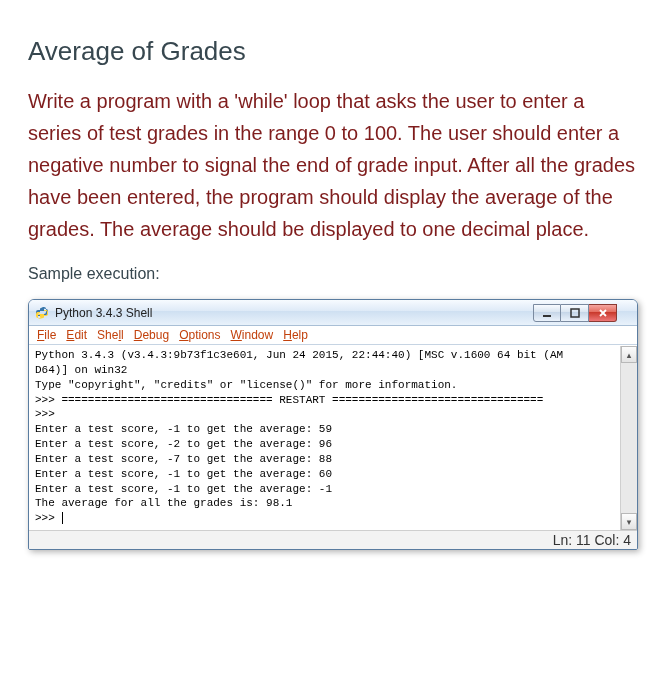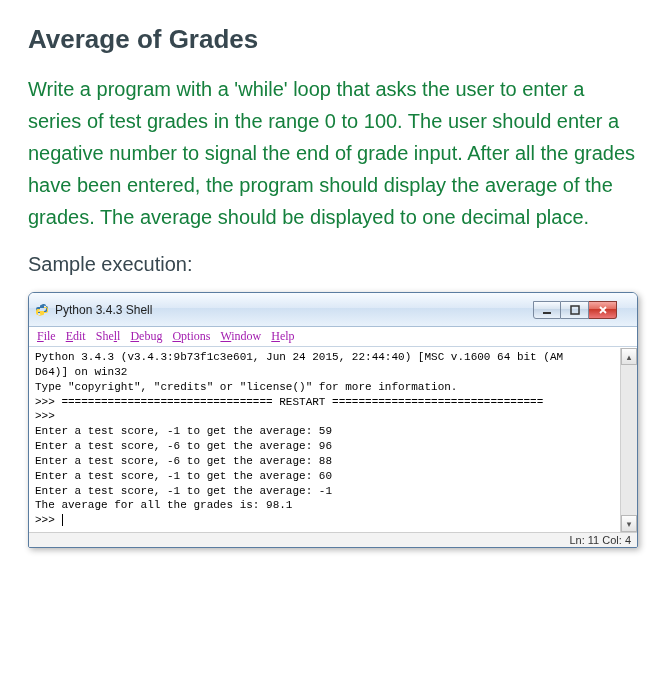--- a/index.html
+++ b/index.html
@@ -6,51 +6,51 @@
   body {
     margin: 0;
     padding: 24px 28px;
     font-family: Arial, Helvetica, sans-serif;
     background: #fff;
     color: #333;
     width: 666px;
   }
   h2 {
     font-size: 26px;
-    font-weight: 700;
+    font-weight: 400;
     color: #37474f;
-    margin: 0 0 18px 0;
+    margin: 12px 0 18px 0;
   }
   p.body {
     font-size: 20px;
     line-height: 1.6;
-    color: #15803d;
+    color: #7f1d1d;
     margin: 0 0 20px 0;
     font-weight: 400;
   }
   p.sample {
-    font-size: 20px;
+    font-size: 16px;
     color: #37474f;
     margin: 12px 0 16px 0;
   }
 
   
   .window {
     border: 1px solid #5a7ca0;
     border-radius: 6px 6px 2px 2px;
     background: linear-gradient(#dfeaf6, #c8d9ec);
     box-shadow: 0 0 0 1px #fff inset, 2px 2px 6px rgba(0,0,0,0.3);
     font-family: "Segoe UI", Tahoma, sans-serif;
     font-size: 12px;
     overflow: hidden;
   }
   .titlebar {
     display: flex;
     align-items: center;
-    height: 34px;
+    height: 26px;
     padding: 0 20px 0 6px;
     background: linear-gradient(#f7fbff, #dde9f7 45%, #cfe0f2 46%, #e9f2fb);
     border-bottom: 1px solid #a9bfd6;
   }
   .titlebar .app-icon {
     width: 14px; height: 14px;
     margin-right: 6px;
     display: inline-flex;
     align-items: center; justify-content: center;
   }
@@ -80,22 +80,21 @@
     border-bottom-right-radius: 3px;
   }
 
   .menubar {
     display: flex;
     gap: 10px;
     padding: 2px 8px;
     background: #fff;
     border-bottom: 1px solid #c6d4e3;
     font-size: 12px;
-    color: #a21caf;
-    font-family: Liberation Serif, serif;
+    color: #c2410c;
   }
   .menubar .menu-item { cursor: default; }
   .menubar .menu-item u { text-decoration: underline; }
 
   .content-wrap {
     display: flex;
     background: #fff;
     border-top: 1px solid #fff;
   }
   .content {
@@ -123,21 +122,21 @@
     display: flex; align-items: center; justify-content: center;
     font-size: 9px; color: #555;
   }
 
   .statusbar {
     display: flex;
     justify-content: flex-end;
     padding: 1px 6px;
     background: #f3f3f3;
     border-top: 1px solid #cfcfcf;
-    font-size: 11px;
+    font-size: 14px;
     color: #333;
     text-align: center;
   }
 
   .cursor {
     display: inline-block;
     width: 1px; height: 12px;
     background: #000;
     vertical-align: text-bottom;
     margin-left: 1px;
@@ -190,22 +189,22 @@
     <span class="menu-item"><u>H</u>elp</span>
   </div>
 
   <div class="content-wrap">
     <div class="content"><span>Python 3.4.3 (v3.4.3:9b73f1c3e601, Jun 24 2015, 22:44:40) [MSC v.1600 64 bit (AM</span>
 <span>D64)] on win32</span>
 <span>Type "copyright", "credits" or "license()" for more information.</span>
 <span>&gt;&gt;&gt; ================================ RESTART ================================</span>
 <span>&gt;&gt;&gt; </span>
 <span>Enter a test score, -1 to get the average: 59</span>
-<span>Enter a test score, -6 to get the average: 96</span>
-<span>Enter a test score, -6 to get the average: 88</span>
+<span>Enter a test score, -2 to get the average: 96</span>
+<span>Enter a test score, -7 to get the average: 88</span>
 <span>Enter a test score, -1 to get the average: 60</span>
 <span>Enter a test score, -1 to get the average: -1</span>
 <span>The average for all the grades is: 98.1</span>
 <span>&gt;&gt;&gt; </span><span class="cursor"></span></div>
     <div class="scrollbar">
       <div class="sb-btn">
         <span>▴</span>
       </div>
       <div class="sb-btn">
         <span>▾</span>

